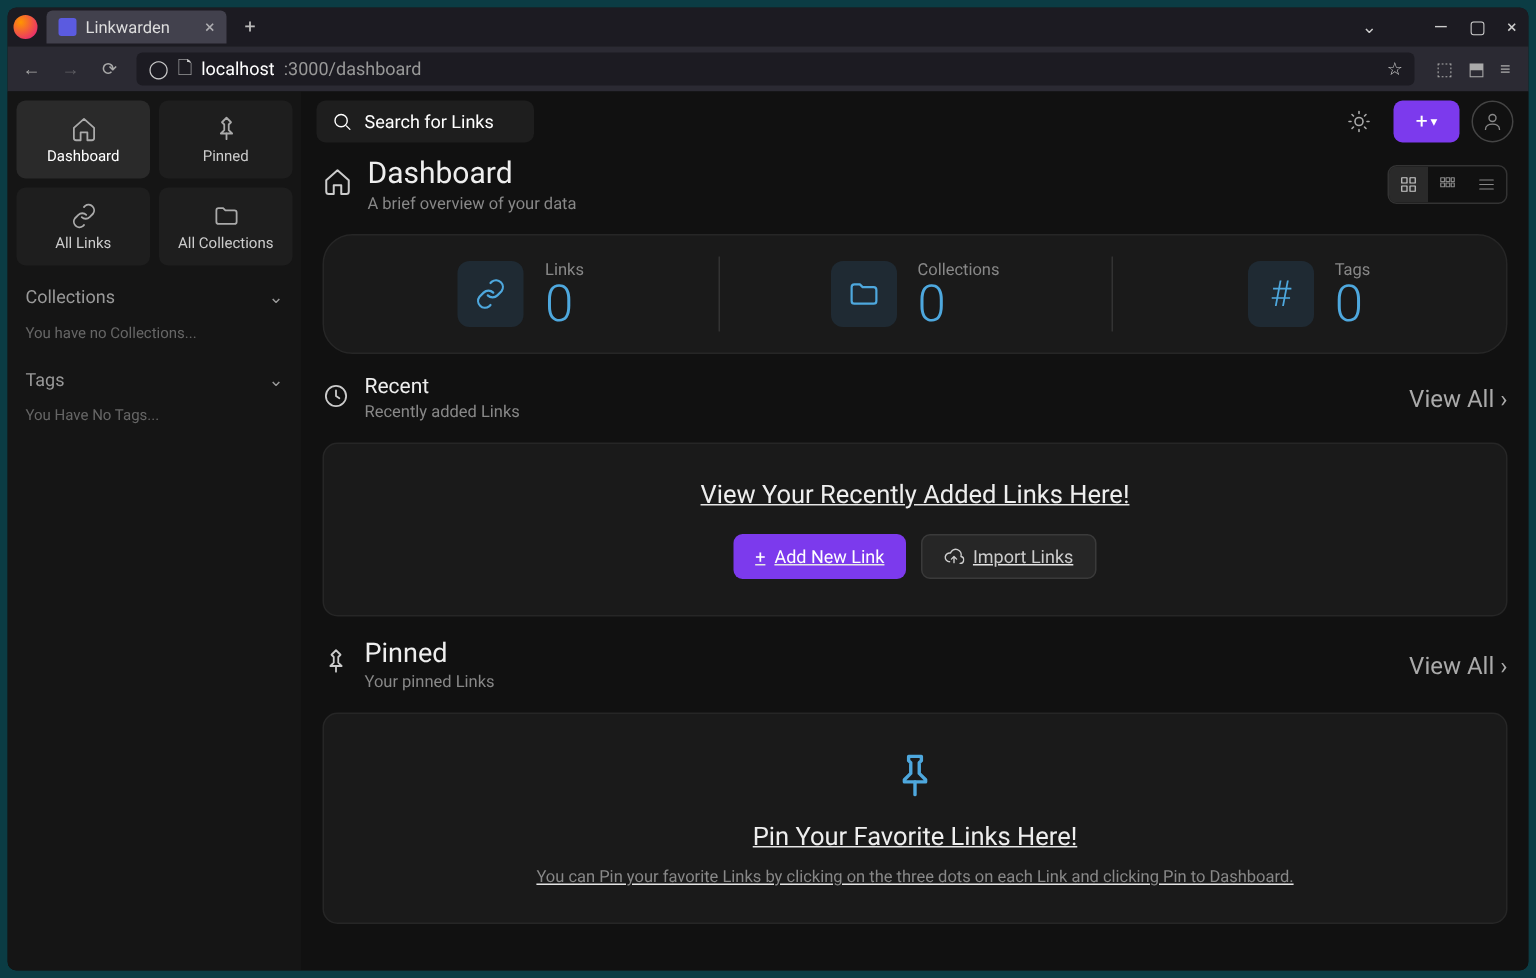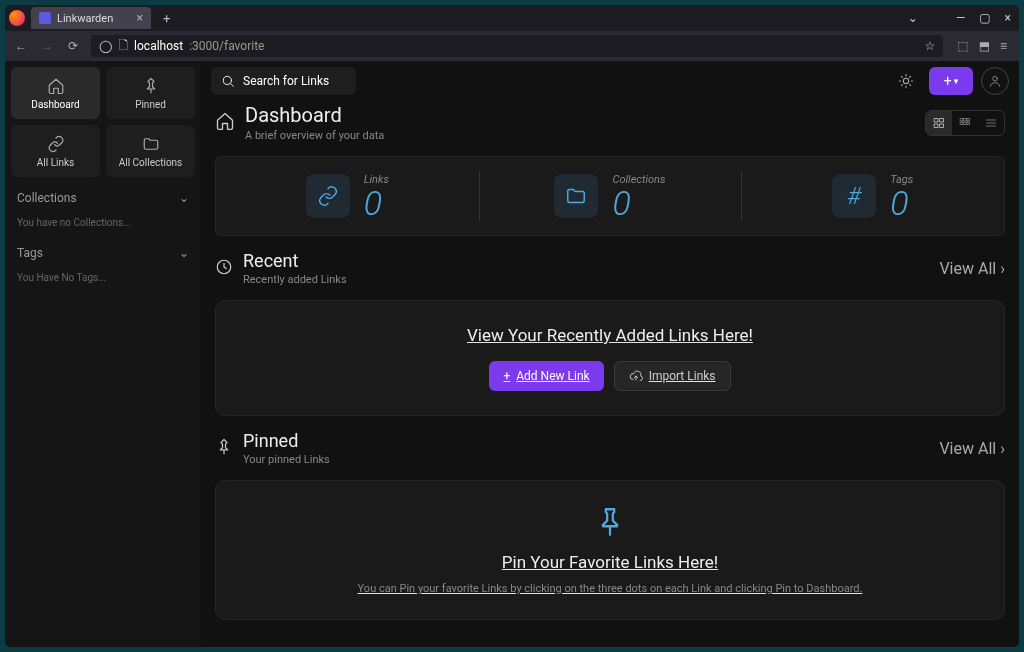--- a/index.html
+++ b/index.html
@@ -192,24 +192,23 @@
     border:1px solid #333;
     border-radius:6px;
     display:flex;
     overflow:hidden;
   }
   .vt { width:26px; height:24px; display:flex; align-items:center; justify-content:center; font-size:11px; color:#888;}
   .vt.active { background:#2a2a2a; color:#ccc; }
   .statcard {
     background:#1a1a1a;
     border:1px solid #262626;
-    border-radius:6px;
+    border-radius:20px;
     height:80px;
     display:flex;
-    font-style:italic;
   }
   .stat {
     flex:1;
     display:flex;
     align-items:center;
     justify-content:center;
     gap:14px;
     position:relative;
   }
   .stat + .stat::before {
@@ -276,21 +275,21 @@
   </div>
 
   <div class="toolbar">
     <div class="navicon">←</div>
     <div class="navicon" style="opacity:.4">→</div>
     <div class="navicon">⟳</div>
     <div class="urlbar">
       <span>◯</span>
       <span>🗋</span>
       <span class="urlhost">localhost</span>
-        <span class="urlpath">:3000/favorite</span>
+        <span class="urlpath">:3000/dashboard</span>
       <div class="spacer"></div>
       <span>☆</span>
     </div>
     <div class="toolicons">
       <span>⬚</span>
       <span>⬒</span>
       <span>≡</span>
     </div>
   </div>
 
@@ -443,21 +442,21 @@
         </div>
 
         <div class="sec-row section-head">
           <span class="icon">
             <svg width="18" height="18" viewBox="0 0 24 24">
                 <circle cx="12" cy="12" r="9"></circle>
                 <path d="M12 7v5l3 2"></path>
               </svg>
           </span>
           <div>
-            <div class="section-title" style="font-size:18px">Recent</div>
+            <div class="section-title" style="font-size:14px">Recent</div>
             <div class="section-sub">Recently added Links</div>
           </div>
           <div class="viewall">
             <span>View All</span>
             <span>›</span>
           </div>
         </div>
 
         <div class="panel">
           <div class="panel-title">View Your Recently Added Links Here!</div>

